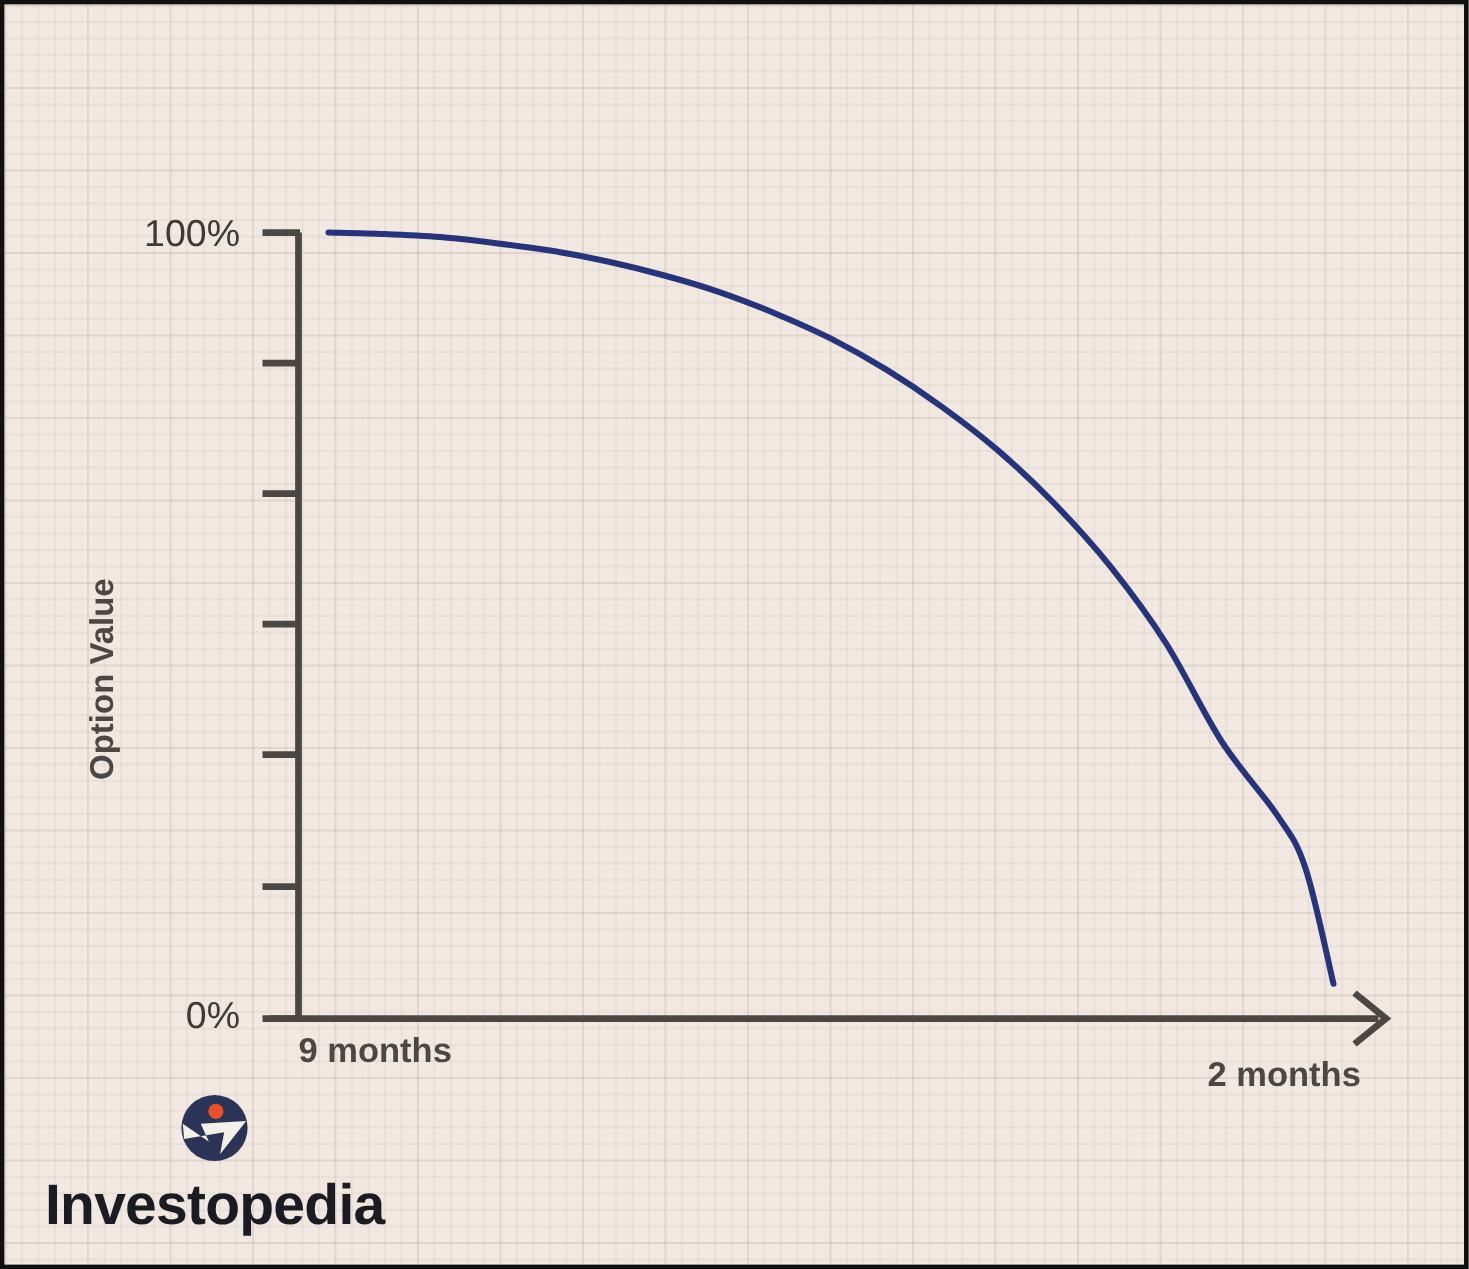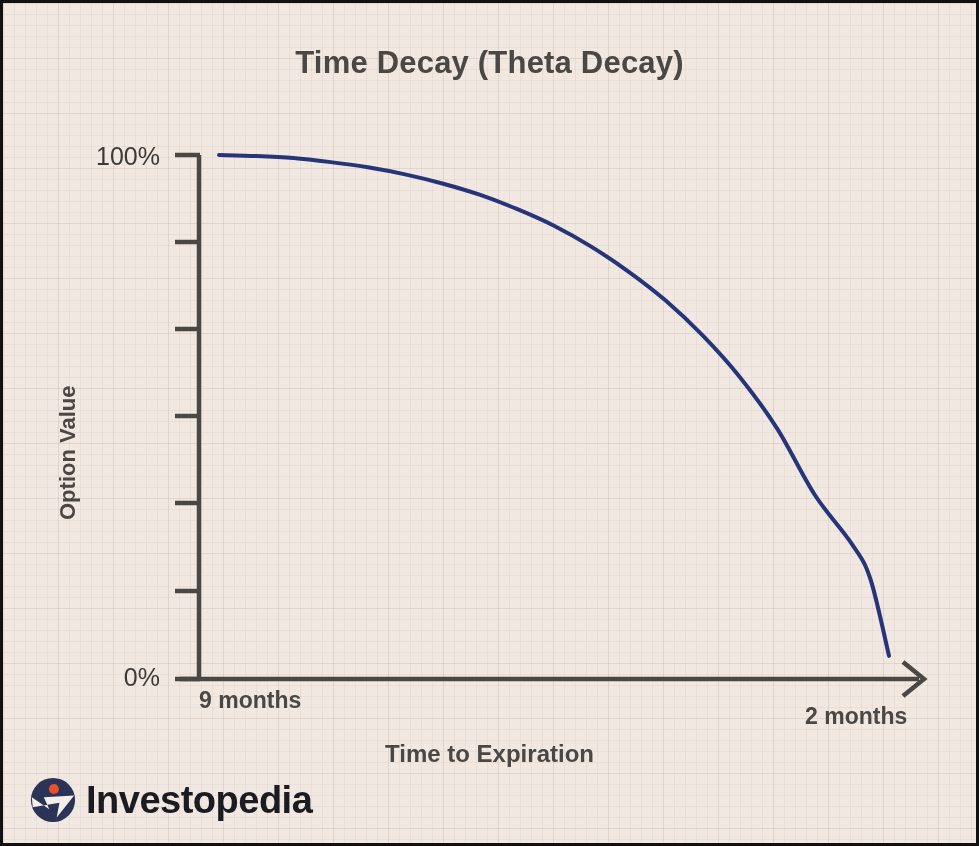--- a/index.html
+++ b/index.html
@@ -111,37 +111,37 @@
   }
 
   
   #investopedia-logo {
     position: absolute;
     left: 27px;
     bottom: 20px;
     display: flex;
     align-items: center;
     gap: 10px;
+    flex-direction: column;
   }
   #logo-wordmark {
     font-size: 38px;
     font-weight: bold;
     color: #1b1b22;
     letter-spacing: -0.5px;
     line-height: 1;
   }
 </style>
 </head>
 <body>
 
 <div id="chart-figure">
 
   <div id="paper-texture"></div>
 
-  <div id="chart-title">Time Decay (Theta Decay)</div>
 
   <svg id="plot-svg" viewBox="0 0 979 846" xmlns="http://www.w3.org/2000/svg">
 
     <line x1="196" y1="152" x2="196" y2="676" stroke="#4a4745" stroke-width="4.5"></line>
 
     <line x1="177" y1="676" x2="916" y2="676" stroke="#4a4745" stroke-width="4.5"></line>
 
     <polyline points="900,659 921,676 900,693" fill="none" stroke="#4a4745" stroke-width="4.5" stroke-linecap="butt" stroke-linejoin="miter"></polyline>
 
     <g stroke="#4a4745" stroke-width="4.5">
@@ -160,21 +160,20 @@
   <div class="ytick-label" id="ytick-top">100%</div>
 
   <div class="ytick-label" id="ytick-bottom">0%</div>
 
   <div class="xtick-label" id="xtick-left">9 months</div>
 
   <div class="xtick-label" id="xtick-right">2 months</div>
 
   <div id="y-axis-title">Option Value</div>
 
-  <div id="x-axis-title">Time to Expiration</div>
 
   <div id="investopedia-logo">
     <svg width="46" height="46" viewBox="0 0 100 100" xmlns="http://www.w3.org/2000/svg">
       <circle cx="50" cy="50" r="48" fill="#2b3356"></circle>
       <path d="M4 44 L42 70 L30 44 L96 40 L58 88 L64 56 L6 66 Z" fill="#f3efe9"></path>
       <circle cx="52" cy="26" r="11" fill="#e8502a"></circle>
     </svg>
     <div id="logo-wordmark">Investopedia</div>
   </div>
 

